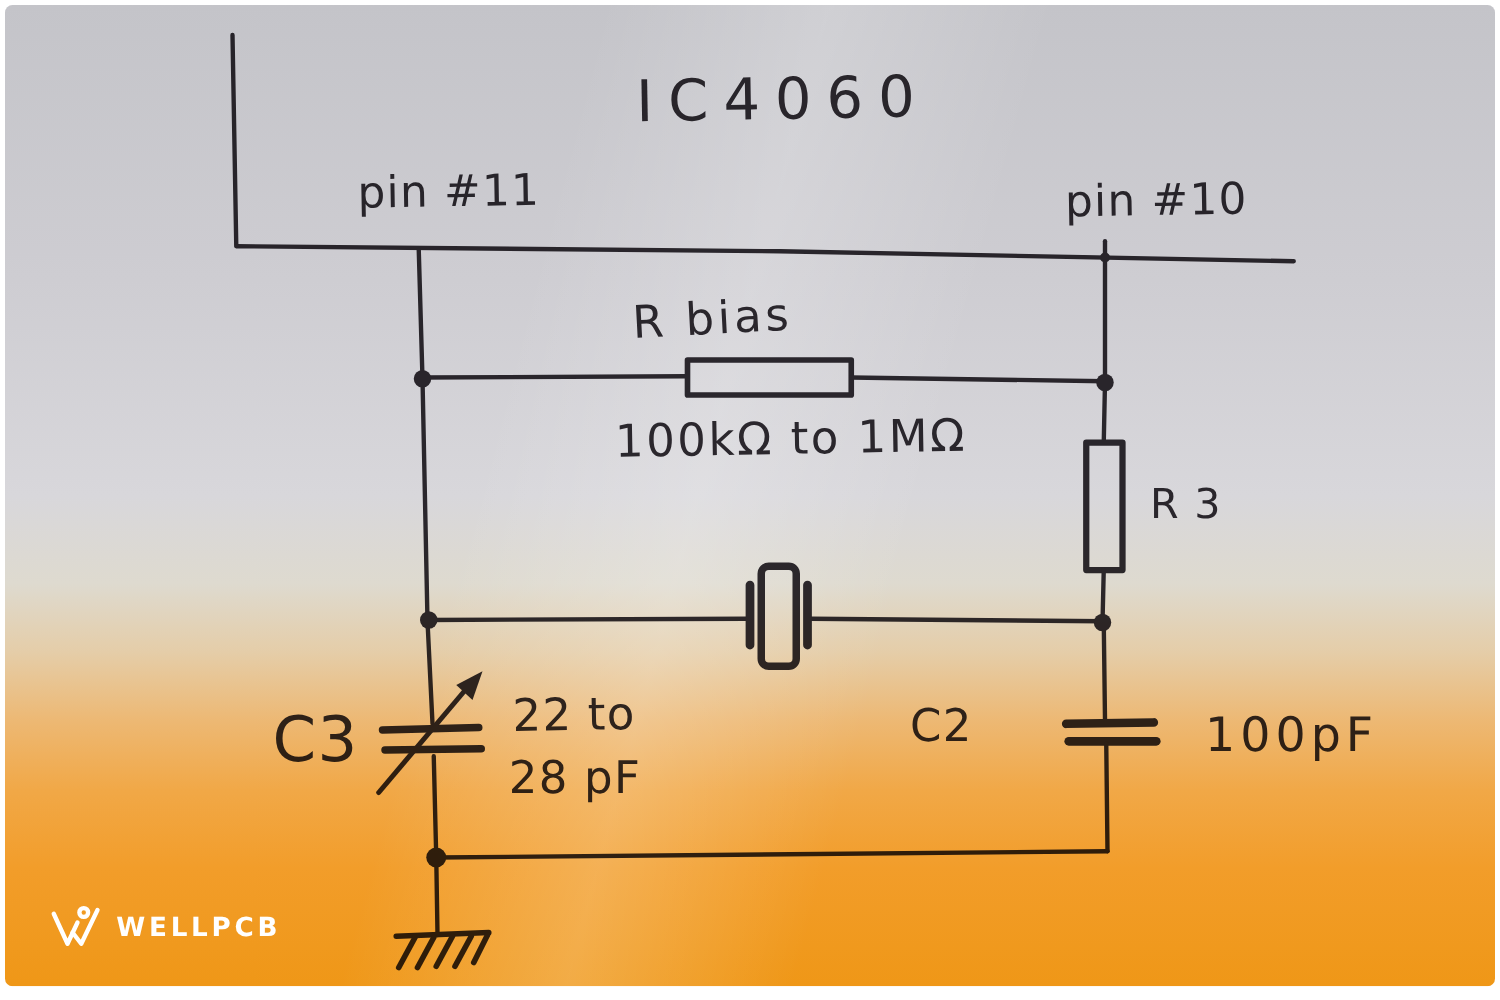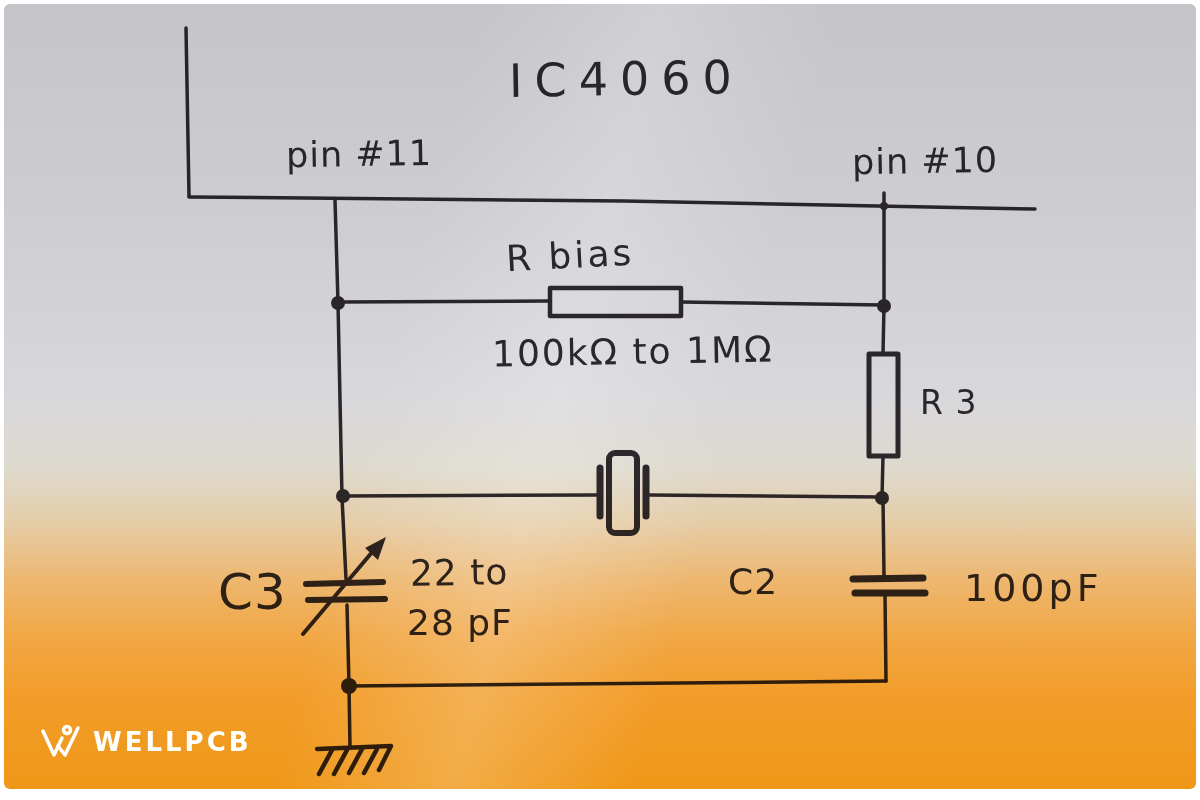--- a/index.html
+++ b/index.html
@@ -22,21 +22,21 @@
     white-space:nowrap;line-height:1;letter-spacing:1px;
   }
   .title{font-size:46px;letter-spacing:12px;transform:rotate(-1deg);}
   .pin{font-size:35px;}
   .big{font-size:36px;}
   .watermark{
     position:absolute;left:36px;top:720px;display:flex;align-items:center;gap:9px;
     color:#ffffff;
   }
   .brand{
-    font-size:26px;font-weight:bold;letter-spacing:3px;color:#ffffff;
+    font-size:21px;font-weight:bold;letter-spacing:3px;color:#ffffff;
     font-family:"DejaVu Sans", sans-serif;
   }
 </style>
 </head>
 <body>
 
 <div class="photo">
 
   <svg class="ink" width="1192" height="785" viewBox="0 0 1192 785">
     <g stroke="#312d33" stroke-width="3.5" fill="none" stroke-linecap="round" stroke-linejoin="round">

